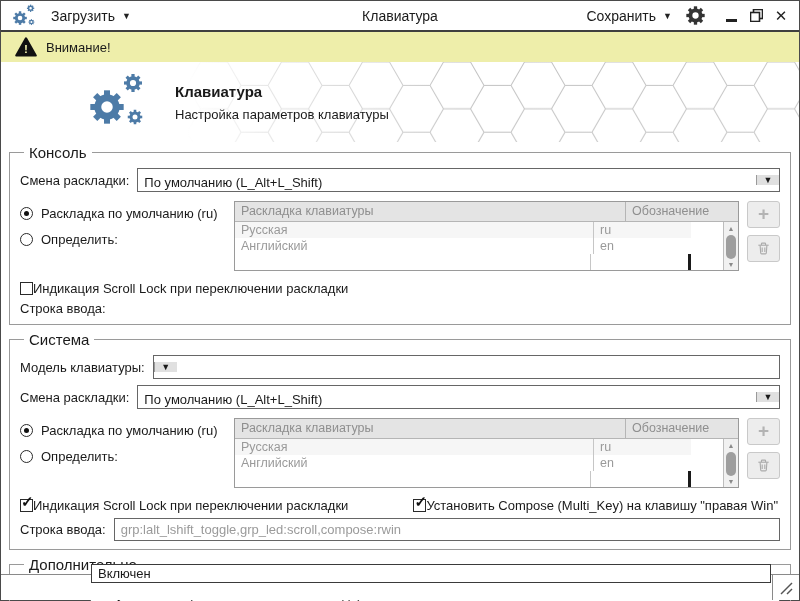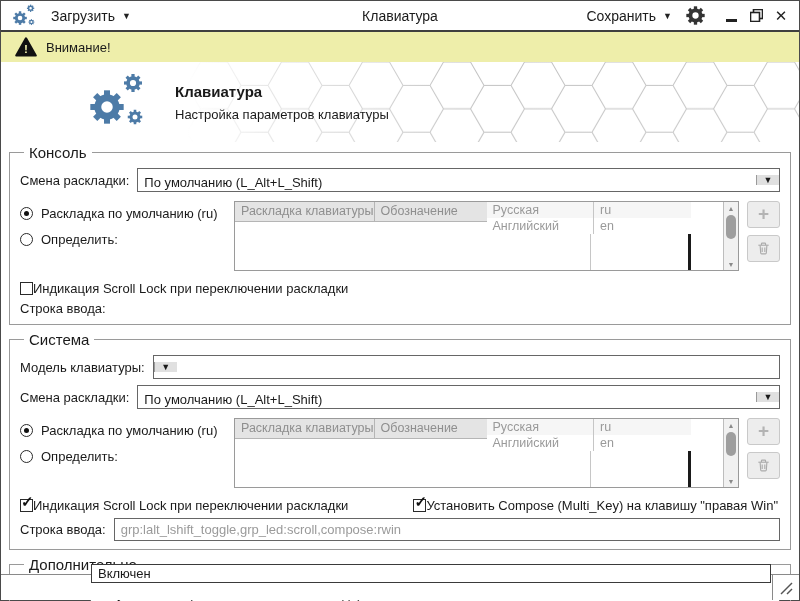--- a/index.html
+++ b/index.html
@@ -56,21 +56,21 @@
   .rdot { width:13px; height:13px; border:1px solid #2a2a2a; border-radius:50%; position:relative; background:#fff; flex:none; }
   .rdot.checked::after { content:""; position:absolute; inset:3px; background:#111; border-radius:50%; }
   .check { display:flex; align-items:center; font-size:13px; cursor:pointer; }
   .cb { width:13px; height:13px; border:1px solid #2a2a2a; background:#fff; position:relative; flex:none; }
   .cb .mark { position:absolute; top:-7px; left:0px; font-size:15px; font-weight:bold; color:#111; display:none; }
   .cb.checked .mark { display:block; }
 
   
   .table-row { align-items:flex-start; margin-top:9px; }
   .radio-col { width:206px; flex:none; display:flex; flex-direction:column; gap:11px; padding-top:5px; }
-  .lt { flex:1; border:1px solid #9a9a9a; background:#fff; height:70px; display:flex; }
+  .lt { flex:1; border:1px solid #9a9a9a; background:#fff; height:70px; display:flex; flex-direction:column; }
   .lt-head { display:flex; background:#e4e4e4; border-bottom:1px solid #b5b5b5; height:20px; flex:none; }
   .lt-head .hc { font-size:12.5px; color:#8f8f8f; padding:2px 0 0 6px; }
   .lt-head .hc1 { flex:1; border-right:1px solid #b5b5b5; }
   .lt-head .hc2 { width:112px; }
   .lt-body { display:flex; flex:1; min-height:0;gap:32px; }
   .lt-rows { flex:1; display:flex; flex-direction:column; }
   .lt-r { display:flex; height:16px; flex:none; }
   .lt-r.alt { background:#f6f6f6; }
   .lt-r .c { font-size:12.5px; color:#9a9a9a; padding:1px 0 0 6px; white-space:nowrap; overflow:hidden; }
   .lt-r .c1 { flex:1; border-right:1px solid #c6c6c6; }

